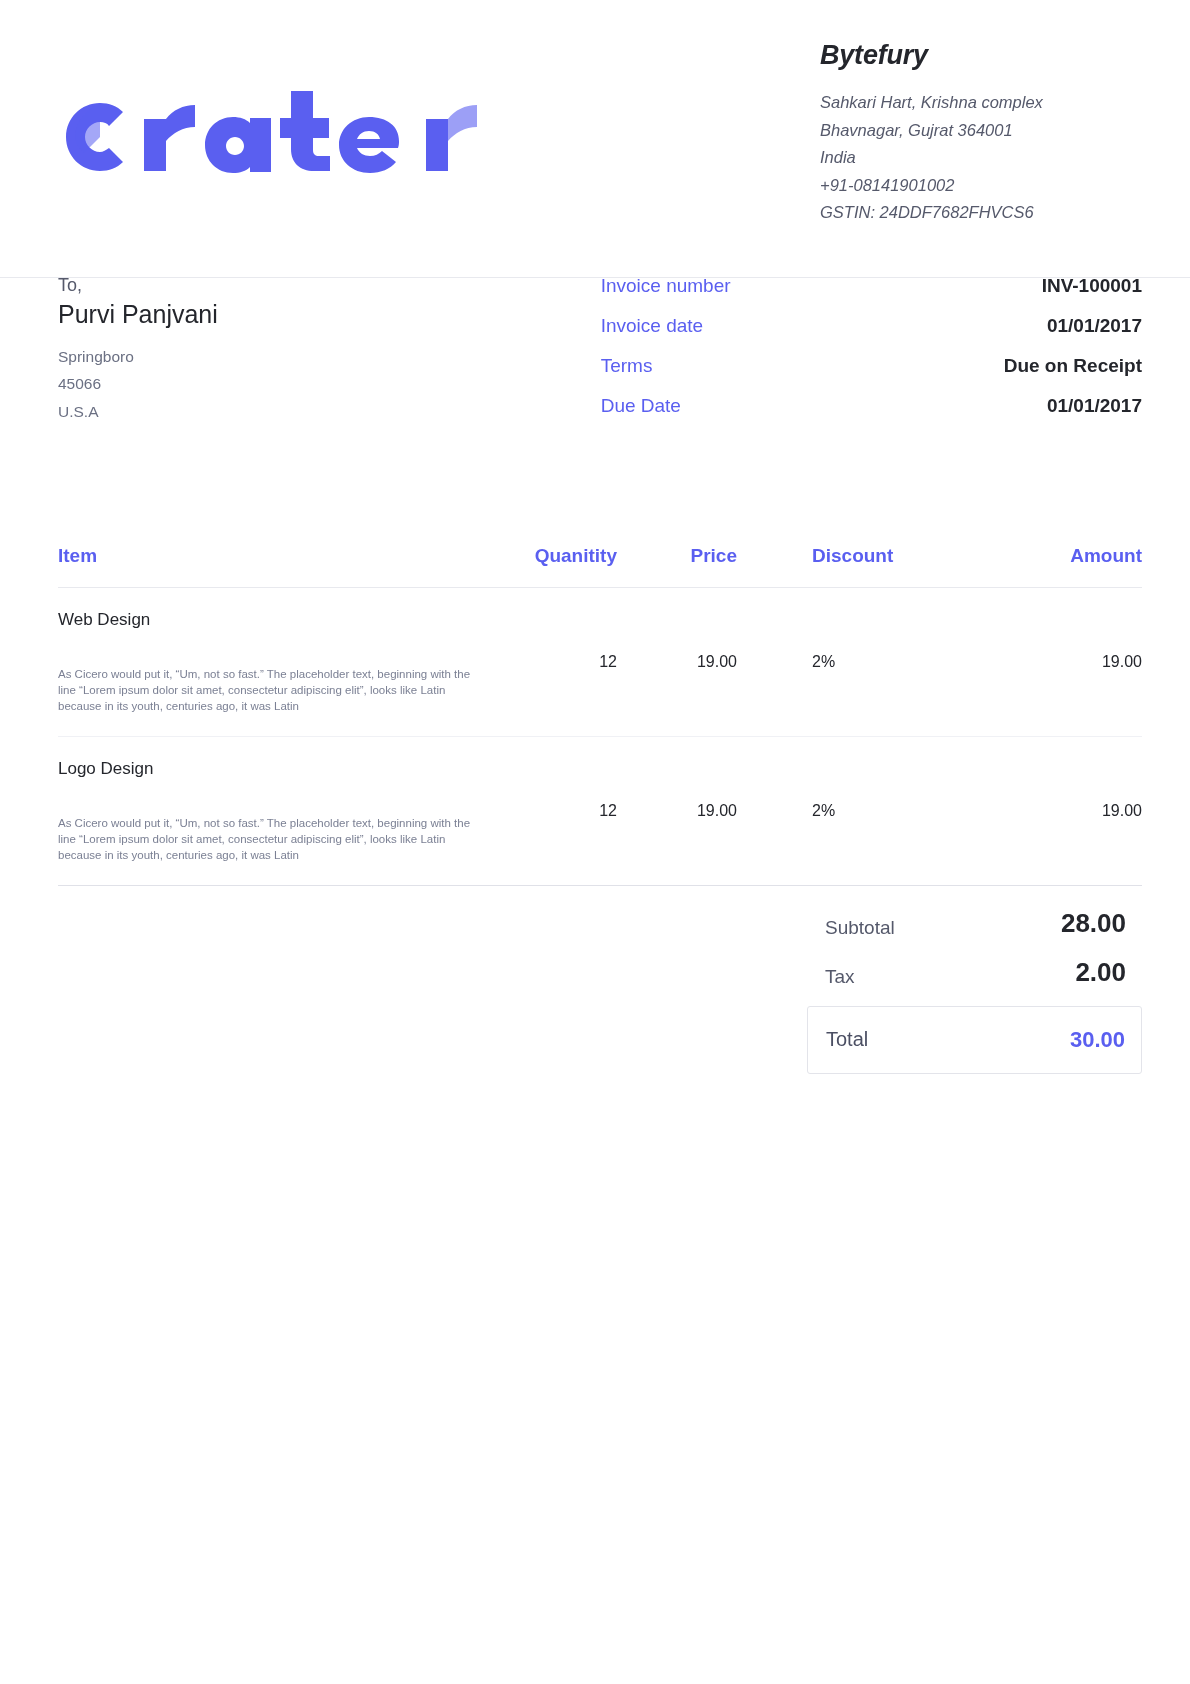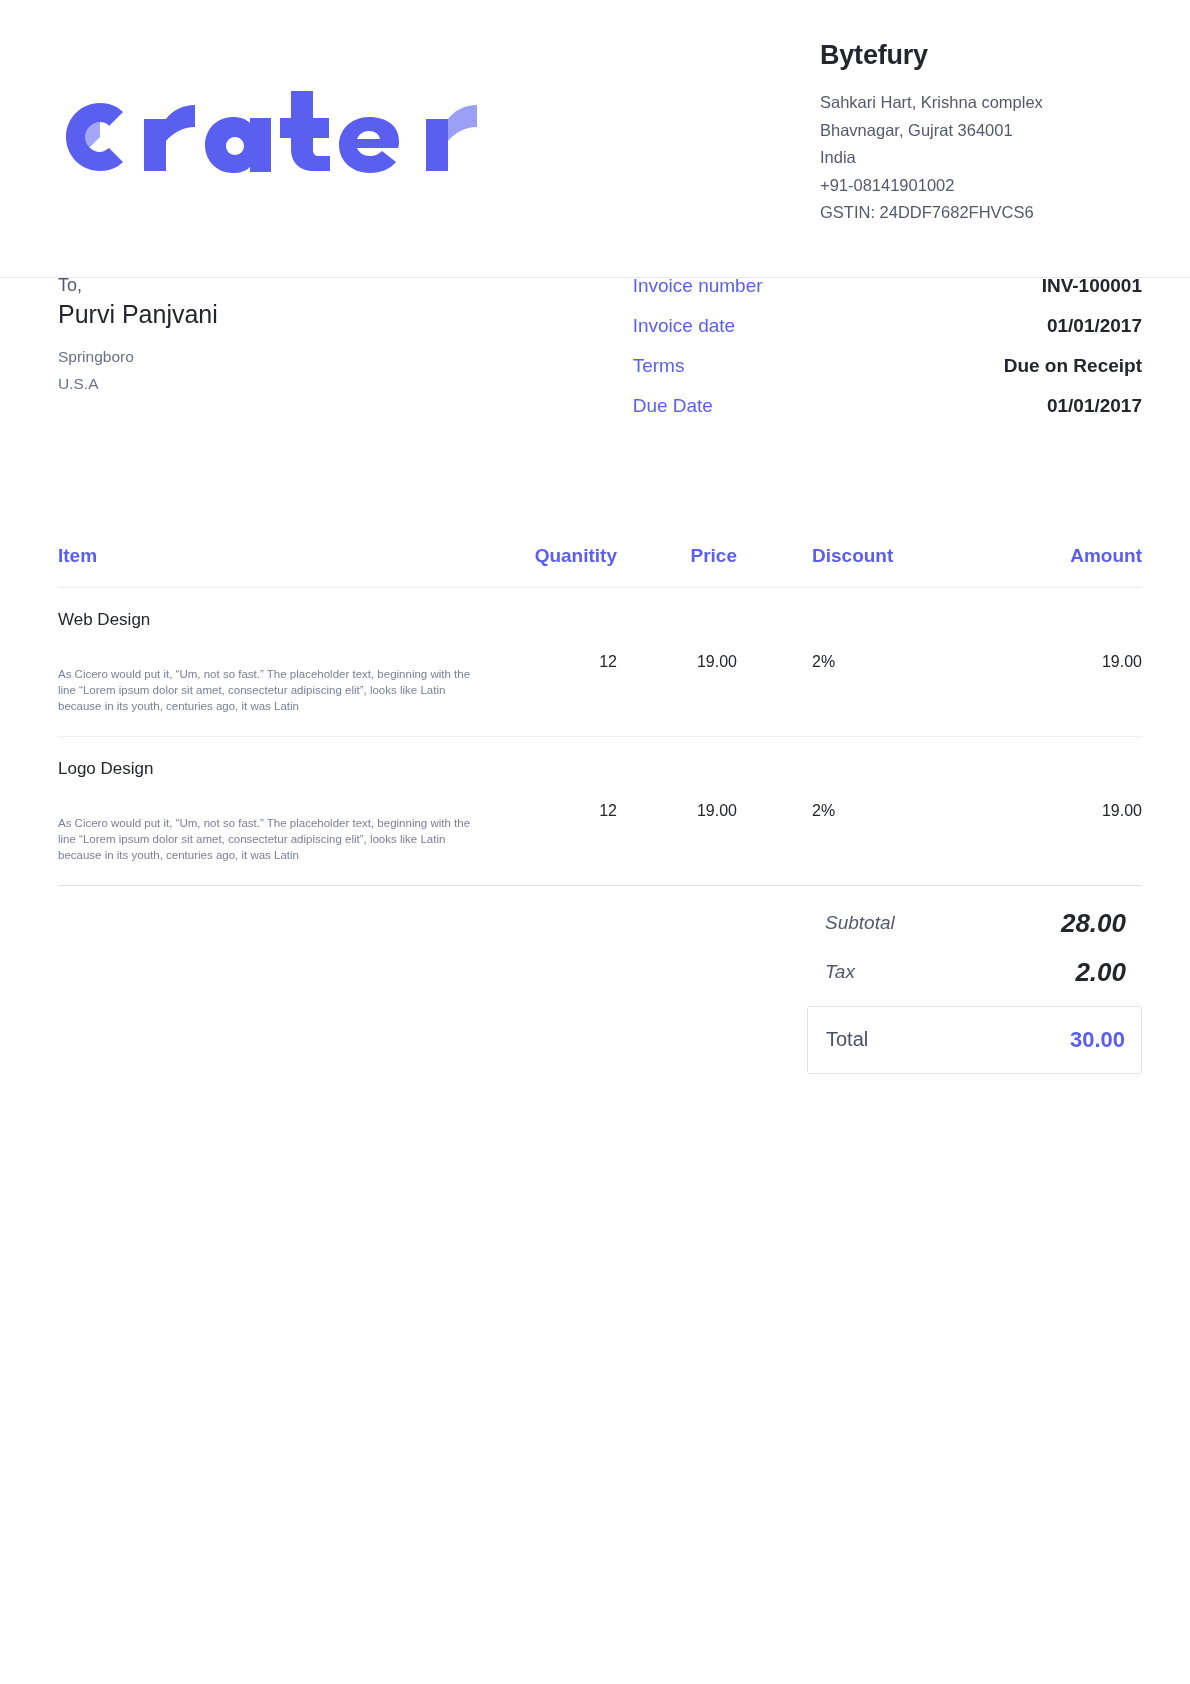--- a/index.html
+++ b/index.html
@@ -22,20 +22,21 @@
     background: #ffffff;
   }
 
   
   .header {
     display: flex;
     justify-content: space-between;
     align-items: flex-start;
     padding: 40px 70px 0 48px;
     box-sizing: border-box;
+    font-style: italic;
   }
   .logo-wrap {
     margin-top: 45px;
     margin-left: 0;
   }
   .company-block {
     text-align: left;
     width: 300px;
   }
   .company-name {
@@ -86,21 +87,20 @@
   }
   .meta {
     width: 560px;
     margin-left: 40px;
   }
   .meta-row {
     display: flex;
     justify-content: space-between;
     align-items: baseline;
     margin-bottom: 18px;
-    margin-left: 32px;
   }
   .meta-key {
     font-size: 19px;
     color: #5a5ff0;
   }
   .meta-val {
     font-size: 19px;
     color: #24262c;
     font-weight: bold;
   }
@@ -154,24 +154,23 @@
   
   .totals {
     margin: 22px 48px 0 0;
     display: flex;
     justify-content: flex-end;
   }
   .totals-inner { width: 335px; }
   .tot-row {
     display: flex;
     justify-content: space-between;
-    align-items: center;
+    align-items: flex-end;
     padding: 0 16px 0 18px;
     margin-bottom: 18px;
-    font-style: italic;
   }
   .tot-key { font-size: 19px; color: #55596b; }
   .tot-val { font-size: 26px; color: #24262c; font-weight: bold; }
   .grand {
     border: 1px solid #e3e4ea;
     border-radius: 3px;
     display: flex;
     justify-content: space-between;
     align-items: center;
     padding: 20px 16px 20px 18px;
@@ -218,20 +217,21 @@
     </div>
   </div>
 
   <div class="header-rule"></div>
 
   <div class="mid">
     <div class="bill-to">
       <div class="to-label">To,</div>
       <div class="client-name">Purvi Panjvani</div>
       <div class="addr-line">Springboro</div>
+      <div class="addr-line">45066</div>
       <div class="addr-line">U.S.A</div>
     </div>
 
     <div class="meta">
       <div class="meta-row">
         <span class="meta-key">Invoice number</span>
         <span class="meta-val">INV-100001</span>
       </div>
       <div class="meta-row">
         <span class="meta-key">Invoice date</span>

